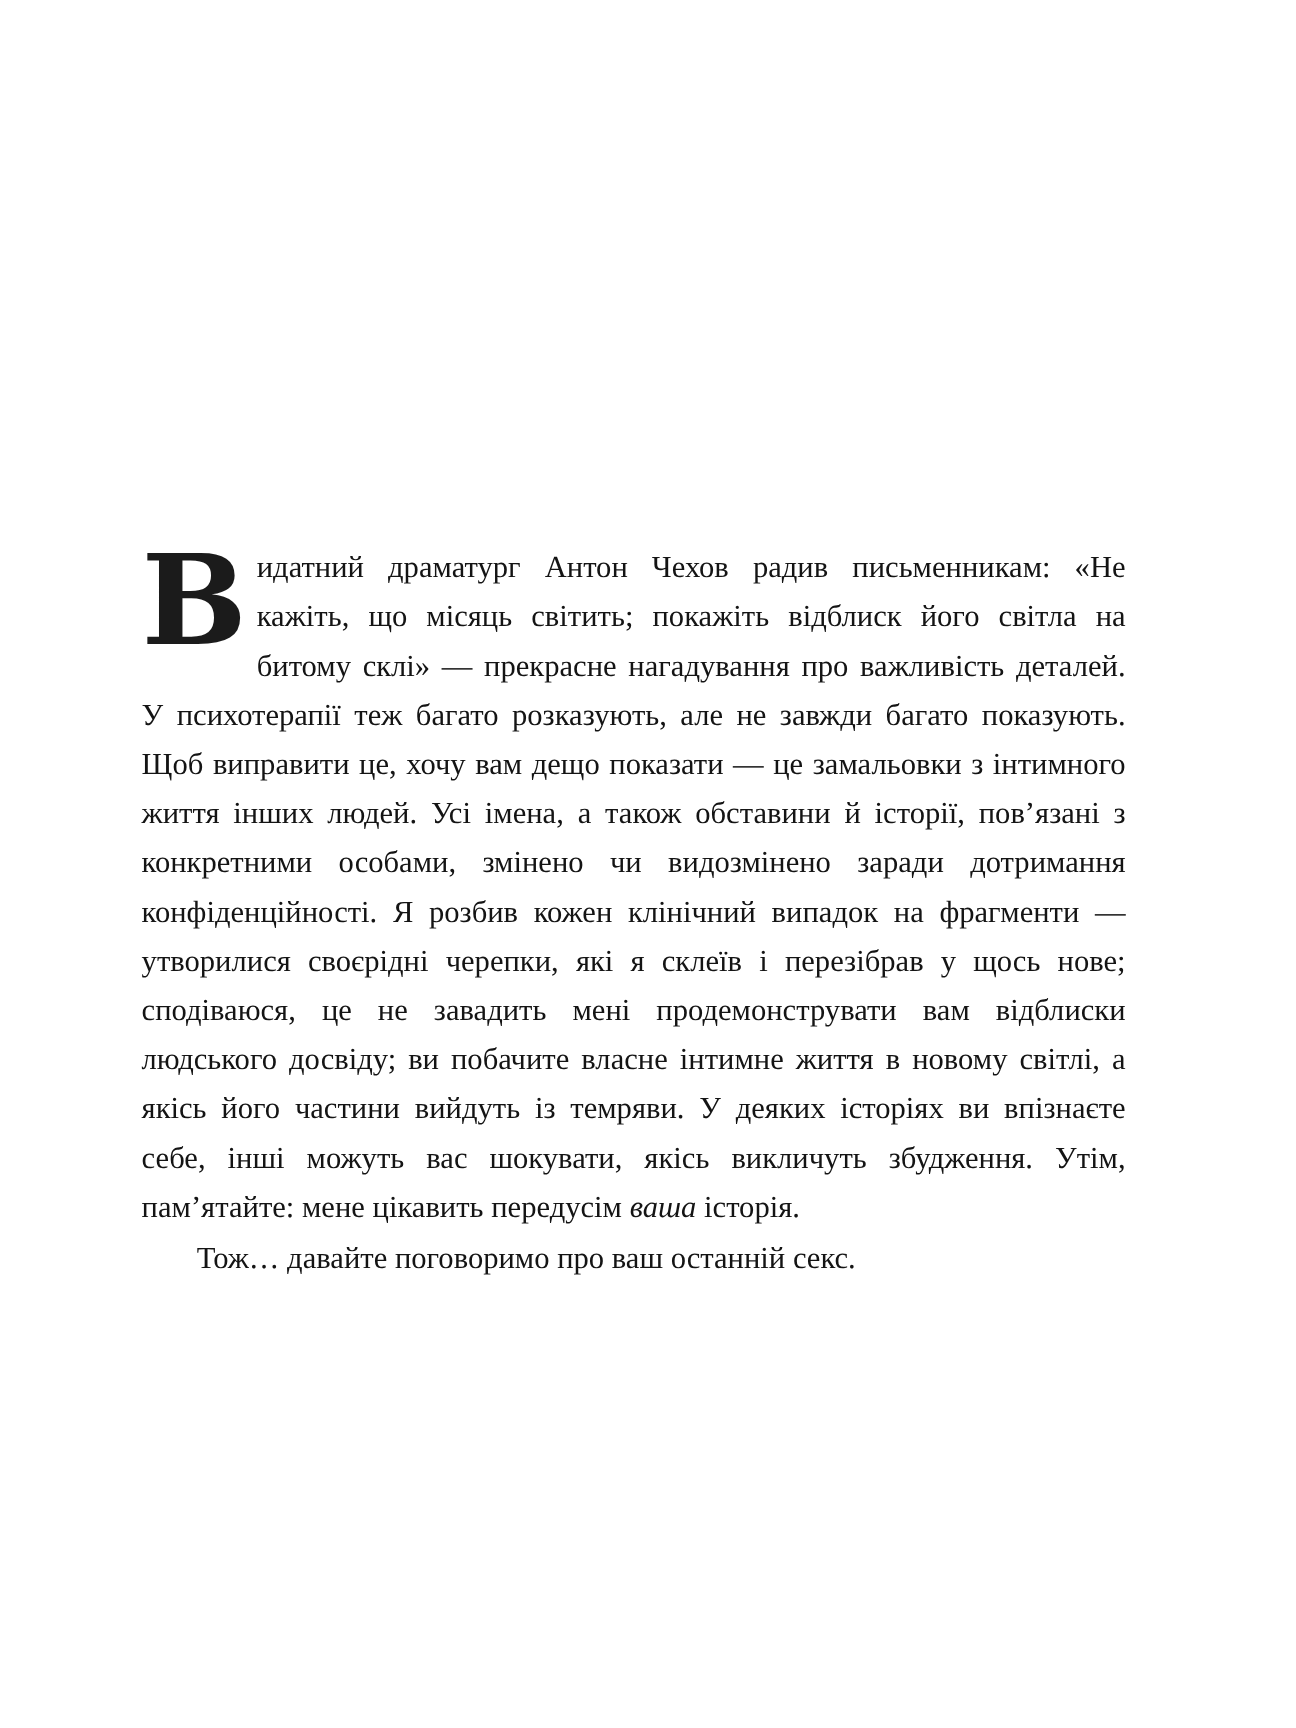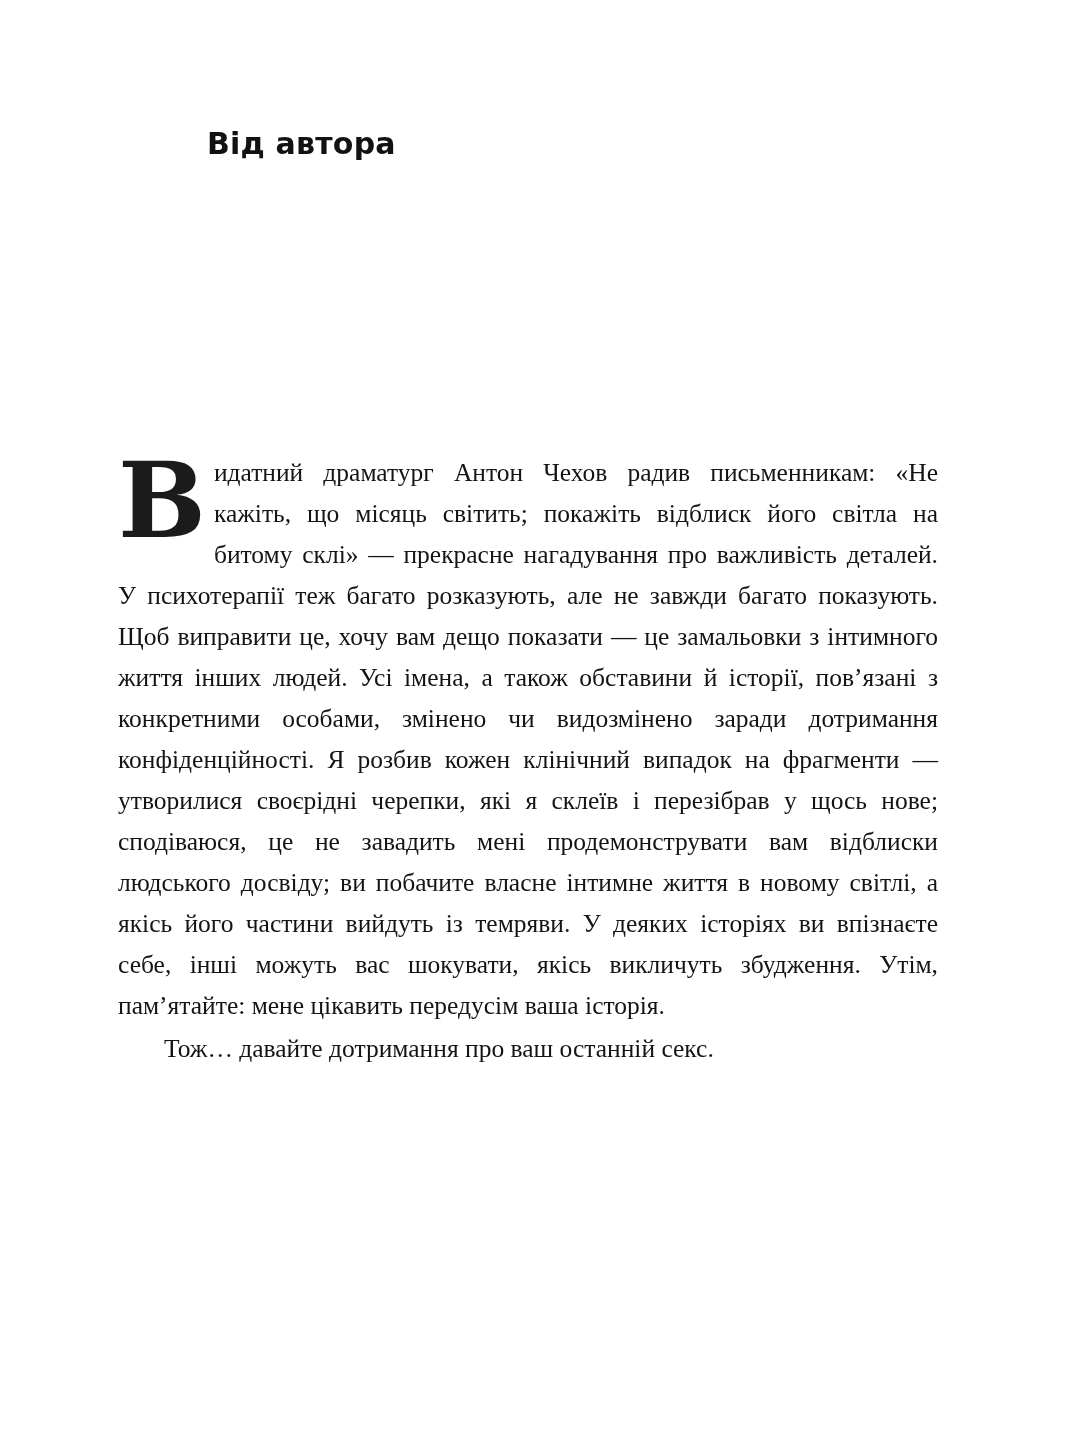--- a/index.html
+++ b/index.html
@@ -58,30 +58,30 @@
     font-weight: bold;
     font-size: 104px;
     line-height: 86px;
     margin: 6px 8px 0 0;
     color: #1b1b1b;
   }
   .smallcaps-lead {
     font-weight: normal;
   }
   .ital {
+    font-style: italic;
   }
 </style>
 </head>
 <body>
 
 <div class="page">
 
-  <div class="chapter-title">Від автора</div>
 
   <div class="body-block">
 
     <p class="para first"><span class="dropcap">В</span><span class="smallcaps-lead">идатний</span><span> драматург Антон Чехов радив письменникам: «Не кажіть, що місяць світить; покажіть відблиск його світла на битому склі» — прекрасне нагадування про важливість деталей. У психотерапії теж багато розказують, але не завжди багато показують. Щоб виправити це, хочу вам дещо показати — це замальовки з інтимного життя інших людей. Усі імена, а також обставини й історії, пов’язані з конкретними особами, змінено чи видозмінено заради дотримання конфіденційності. Я розбив кожен клінічний випадок на фрагменти — утворилися своєрідні черепки, які я склеїв і перезібрав у щось нове; сподіваюся, це не завадить мені продемонструвати вам відблиски людського досвіду; ви побачите власне інтимне життя в новому світлі, а якісь його частини вийдуть із темряви. У деяких історіях ви впізнаєте себе, інші можуть вас шокувати, якісь викличуть збудження. Утім, пам’ятайте: мене цікавить передусім </span><span class="ital">ваша</span><span> історія.</span></p>
 
-    <p class="para second">Тож… давайте дотримання про ваш останній секс.</p>
+    <p class="para second">Тож… давайте поговоримо про ваш останній секс.</p>
 
   </div>
 
 </div>
 
 </body></html>

